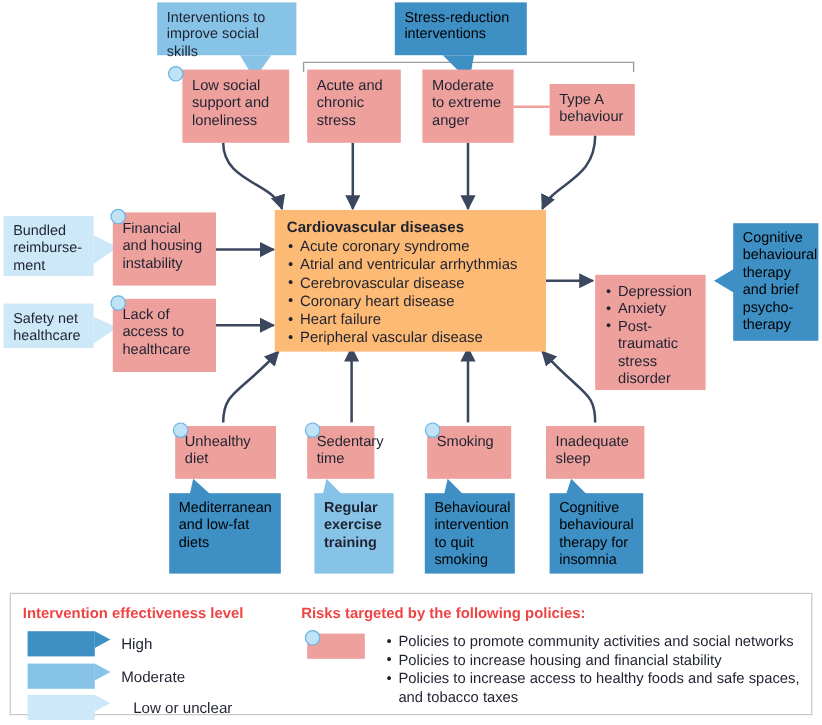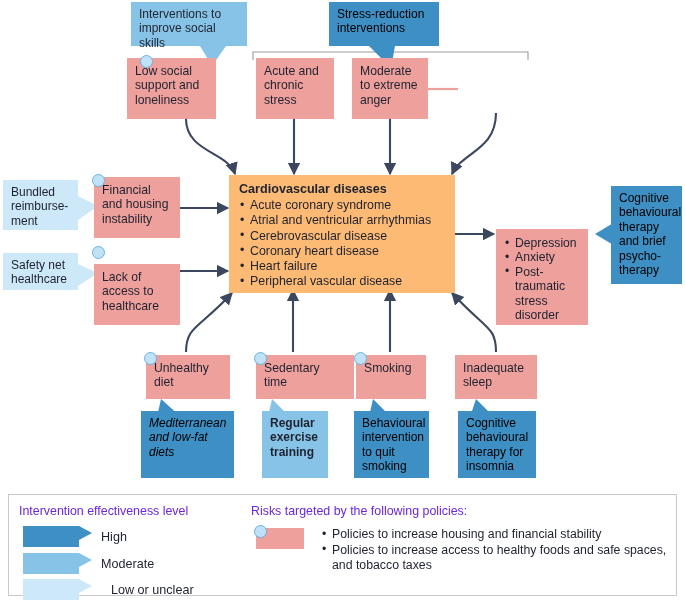--- a/index.html
+++ b/index.html
@@ -32,21 +32,21 @@
        background:#bfe2f7;border:1.4px solid #6ab3e0;box-sizing:border-box;}
 
   svg{position:absolute;left:0;top:0;overflow:visible;}
   .ar{fill:none;stroke:#3b465f;stroke-width:2.1px;}
   .brk{fill:none;stroke:#9b9b9b;stroke-width:1.1px;}
   .lnk{stroke:#eda09c;stroke-width:2.2px;}
 
   
   #legend{position:absolute;left:8px;top:494px;width:669px;height:102px;
           border:1px solid #c8c8c8;background:#fff;box-sizing:border-box;}
-  .lg-title{position:absolute;font-weight:normal;font-size:12.4px;color:#6d28d9;}
+  .lg-title{position:absolute;font-weight:bold;font-size:12.4px;color:#ef4444;}
   .sw{position:absolute;width:56px;height:21px;}
   .lg-lbl{position:absolute;font-size:12.6px;color:#1f2230;}
   .pol{position:absolute;font-size:12.3px;line-height:15.6px;color:#1f2230;}
 </style>
 </head>
 <body>
 
 <div id="canvas">
 
   <svg width="685" height="604">
@@ -88,39 +88,43 @@
   </svg>
 
   <div class="node iv iv-high" style="left:329px;top:2px;width:110px;height:44px;">
     <span style="white-space:pre-line;">Stress-reduction
 interventions</span>
   </div>
   <svg width="40" height="24" style="left:369px;top:46px;">
     <path d="M0,0 L26,0 L22,22 Z" fill="#3e8fc4"></path>
   </svg>
 
-  <div class="node risk" style="left:127px;top:58px;width:89px;height:61px;">
+  <div class="node risk" style="left:152px;top:58px;width:89px;height:61px;">
     <span style="white-space:pre-line;">Low social
 support and
 loneliness</span>
   </div>
   <span class="dot" style="left:140px;top:55px;"></span>
 
   <div class="node risk" style="left:256px;top:58px;width:78px;height:61px;">
     <span style="white-space:pre-line;">Acute and
 chronic
 stress</span>
   </div>
 
   <div class="node risk" style="left:352px;top:58px;width:76px;height:61px;">
     <span style="white-space:pre-line;">Moderate
 to extreme
 anger</span>
   </div>
 
+  <div class="node risk" style="left:458px;top:70px;width:71px;height:43px;">
+    <span style="white-space:pre-line;">Type A
+behaviour</span>
+  </div>
 
   <div class="node iv iv-low" style="left:3px;top:180px;width:75px;height:50px;">
     <span style="white-space:pre-line;">Bundled
 reimburse-
 ment</span>
   </div>
   <svg width="22" height="28" style="left:78px;top:196px;">
     <path d="M0,0 L0,24 L20,10 Z" fill="#cde8f8"></path>
   </svg>
 
@@ -132,21 +136,21 @@
     <path d="M0,0 L0,22 L20,9 Z" fill="#cde8f8"></path>
   </svg>
 
   <div class="node risk" style="left:94px;top:177px;width:86px;height:61px;">
     <span style="white-space:pre-line;">Financial
 and housing
 instability</span>
   </div>
   <span class="dot" style="left:92px;top:174px;"></span>
 
-  <div class="node risk" style="left:94px;top:264px;width:86px;height:61px;">
+  <div class="node risk" style="left:94px;top:249px;width:86px;height:61px;">
     <span style="white-space:pre-line;">Lack of
 access to
 healthcare</span>
   </div>
   <span class="dot" style="left:92px;top:246px;"></span>
 
   <div class="node cvd" style="left:229px;top:175px;width:226px;height:118px;">
     <div class="hd">Cardiovascular diseases</div>
     <div class="bl">Acute coronary syndrome</div>
     <div class="bl">Atrial and ventricular arrhythmias</div>
@@ -176,41 +180,41 @@
 psycho-
 therapy</span>
   </div>
 
   <div class="node risk" style="left:146px;top:355px;width:84px;height:44px;">
     <span style="white-space:pre-line;">Unhealthy
 diet</span>
   </div>
   <span class="dot" style="left:144px;top:352px;"></span>
 
-  <div class="node risk" style="left:256px;top:355px;width:98px;height:44px;">
+  <div class="node risk" style="left:256px;top:355px;width:56px;height:44px;">
     <span style="white-space:pre-line;">Sedentary
 time</span>
   </div>
   <span class="dot" style="left:254px;top:352px;"></span>
 
   <div class="node risk" style="left:356px;top:355px;width:70px;height:44px;">
     <span style="white-space:pre-line;">Smoking</span>
   </div>
   <span class="dot" style="left:354px;top:352px;"></span>
 
   <div class="node risk" style="left:455px;top:355px;width:82px;height:44px;">
     <span style="white-space:pre-line;">Inadequate
 sleep</span>
   </div>
 
   <svg width="26" height="20" style="left:157px;top:399px;">
     <path d="M0,18 L4,0 L24,18 Z" fill="#3e8fc4"></path>
   </svg>
   <div class="node iv iv-high" style="left:141px;top:411px;width:93px;height:67px;">
-    <span style="white-space:pre-line;font-style:italic;">Mediterranean
+    <span style="white-space:pre-line;">Mediterranean
 and low-fat
 diets</span>
   </div>
 
   <svg width="26" height="20" style="left:268px;top:399px;">
     <path d="M0,18 L4,0 L22,18 Z" fill="#86c3e7"></path>
   </svg>
   <div class="node iv iv-mod" style="left:262px;top:411px;width:66px;height:67px;">
     <span style="white-space:pre-line;font-weight:bold;">Regular
 exercise
@@ -257,19 +261,20 @@
       <path d="M0,0 L13,7 L0,14 Z" fill="#cde8f8"></path>
     </svg>
     <div class="lg-lbl" style="left:102px;top:88px;">Low or unclear</div>
 
     <div class="lg-title" style="left:242px;top:9px;">Risks targeted by the following policies:</div>
 
     <div class="sw" style="left:247px;top:33px;width:48px;height:21px;background:#eda09c;"></div>
     <span class="dot" style="left:245px;top:30px;"></span>
 
     <div class="pol" style="left:312px;top:32px;width:352px;">
+      <div class="bl">Policies to promote community activities and social networks</div>
       <div class="bl">Policies to increase housing and financial stability</div>
       <div class="bl" style="white-space:pre-line;">Policies to increase access to healthy foods and safe spaces,
 and tobacco taxes</div>
     </div>
   </div>
 
 </div>
 
 </body></html>

